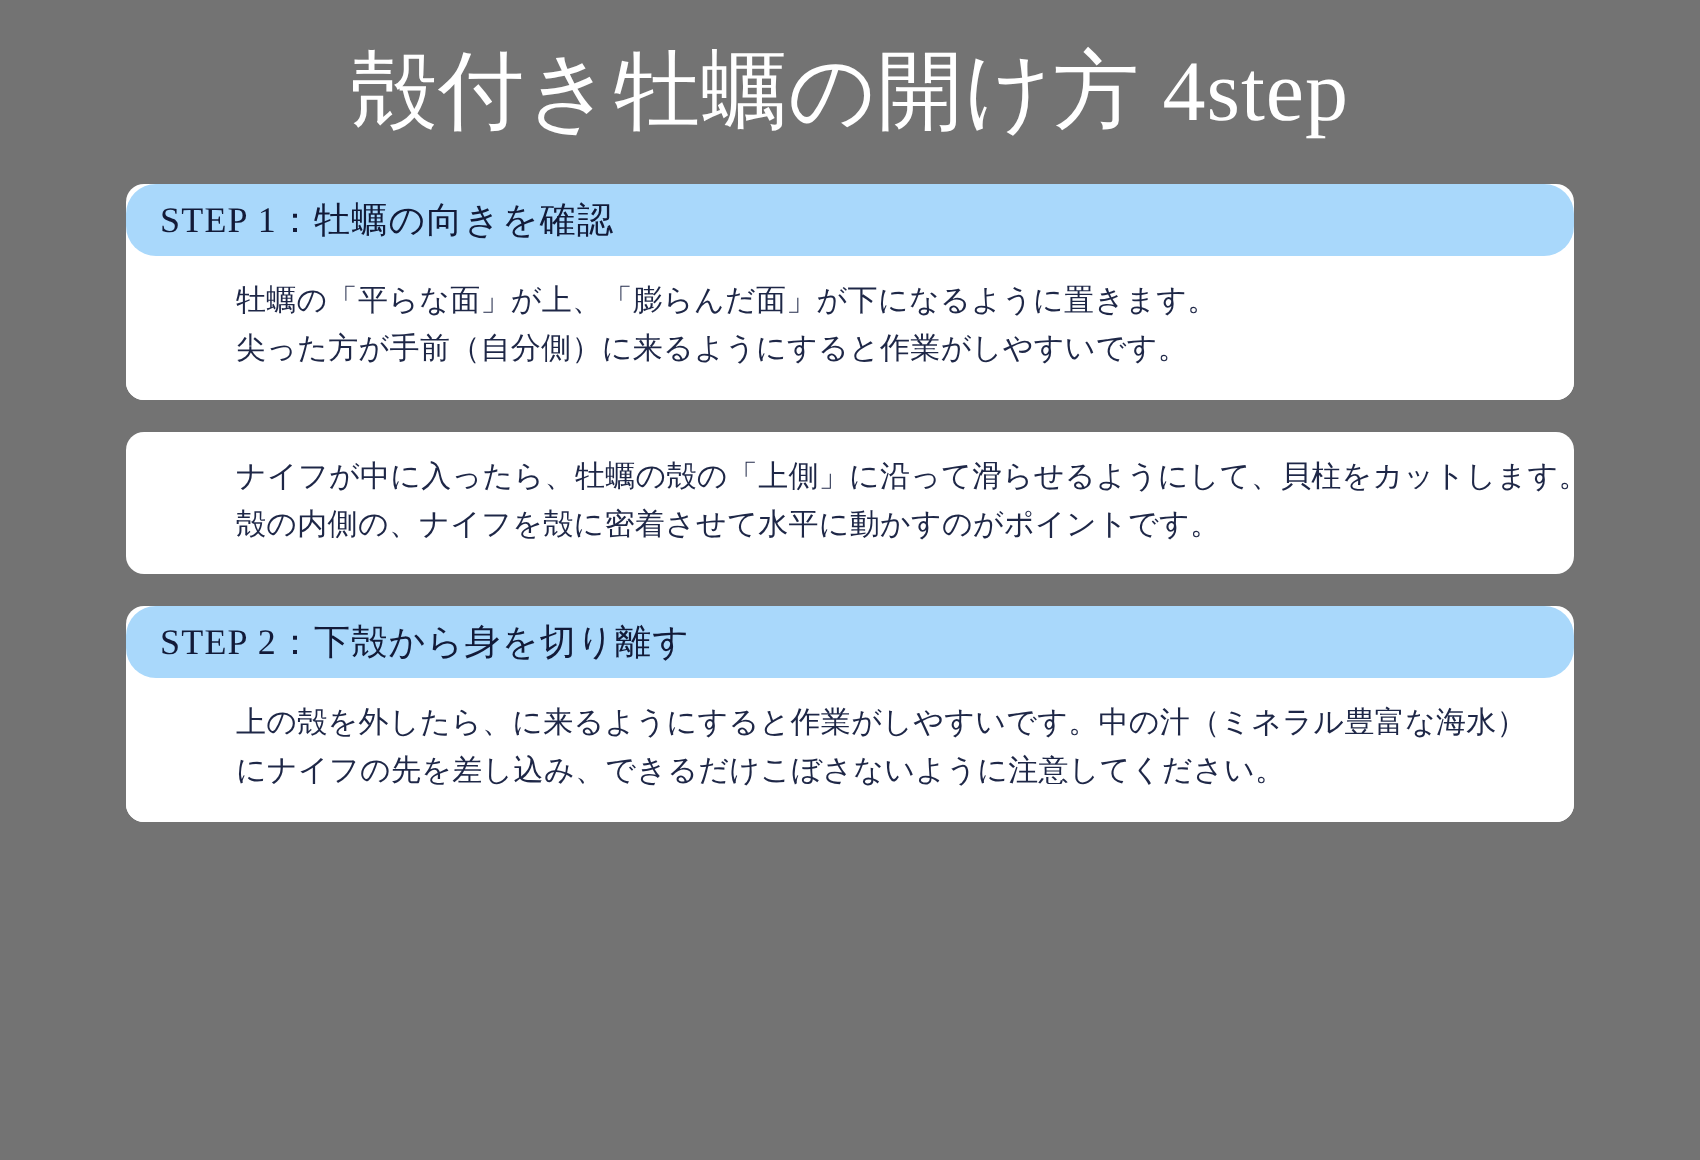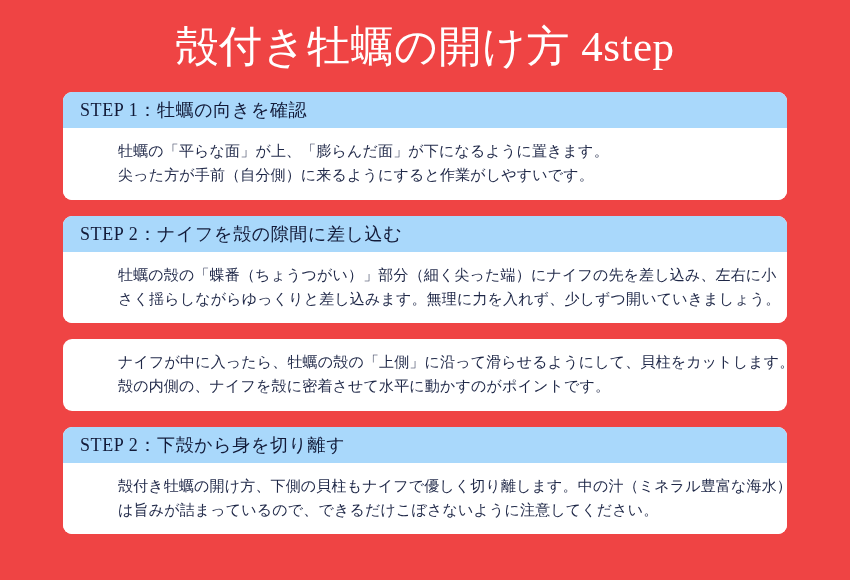--- a/index.html
+++ b/index.html
@@ -12,21 +12,21 @@
   body {
     background: #0d1530;
     font-family: "Liberation Serif", "DejaVu Serif", serif;
     overflow: hidden;
   }
 
   #infographic {
     position: relative;
     width: 850px;
     height: 580px;
-    background: #ef4444;
+    background: #737373;
     padding: 0;
   }
 
   
   .title-wrap {
     width: 850px;
     height: 92px;
     display: flex;
     align-items: center;
     justify-content: center;
@@ -58,20 +58,21 @@
     overflow: hidden;
     width: 724px;
   }
 
   .step-header {
     background: #a9d8fb;
     height: 36px;
     display: flex;
     align-items: center;
     padding: 0 17px;
+    border-radius: 15px;
   }
 
   .step-header-text {
     color: #121a38;
     font-family: "Liberation Serif", "DejaVu Serif", serif;
     font-size: 18px;
     font-weight: 400;
     letter-spacing: 0.6px;
     line-height: 1;
     white-space: nowrap;
@@ -107,41 +108,32 @@
     <div class="step-card">
       <div class="step-header">
         <span class="step-header-text">STEP 1：牡蠣の向きを確認</span>
       </div>
       <div class="step-body">
         <div class="step-body-line">牡蠣の「平らな面」が上、「膨らんだ面」が下になるように置きます。</div>
         <div class="step-body-line">尖った方が手前（自分側）に来るようにすると作業がしやすいです。</div>
       </div>
     </div>
 
-    <div class="step-card">
-      <div class="step-header">
-        <span class="step-header-text">STEP 2：ナイフを殻の隙間に差し込む</span>
-      </div>
-      <div class="step-body">
-        <div class="step-body-line">牡蠣の殻の「蝶番（ちょうつがい）」部分（細く尖った端）にナイフの先を差し込み、左右に小</div>
-        <div class="step-body-line">さく揺らしながらゆっくりと差し込みます。無理に力を入れず、少しずつ開いていきましょう。</div>
-      </div>
-    </div>
 
     <div class="step-card">
       <div class="step-body">
         <div class="step-body-line">ナイフが中に入ったら、牡蠣の殻の「上側」に沿って滑らせるようにして、貝柱をカットします。</div>
         <div class="step-body-line">殻の内側の、ナイフを殻に密着させて水平に動かすのがポイントです。</div>
       </div>
     </div>
 
     <div class="step-card">
       <div class="step-header">
         <span class="step-header-text">STEP 2：下殻から身を切り離す</span>
       </div>
       <div class="step-body">
-        <div class="step-body-line">殻付き牡蠣の開け方、下側の貝柱もナイフで優しく切り離します。中の汁（ミネラル豊富な海水）</div>
-        <div class="step-body-line">は旨みが詰まっているので、できるだけこぼさないように注意してください。</div>
+        <div class="step-body-line">上の殻を外したら、に来るようにすると作業がしやすいです。中の汁（ミネラル豊富な海水）</div>
+        <div class="step-body-line">にナイフの先を差し込み、できるだけこぼさないように注意してください。</div>
       </div>
     </div>
 
   </div>
 </div>
 
 </body></html>

